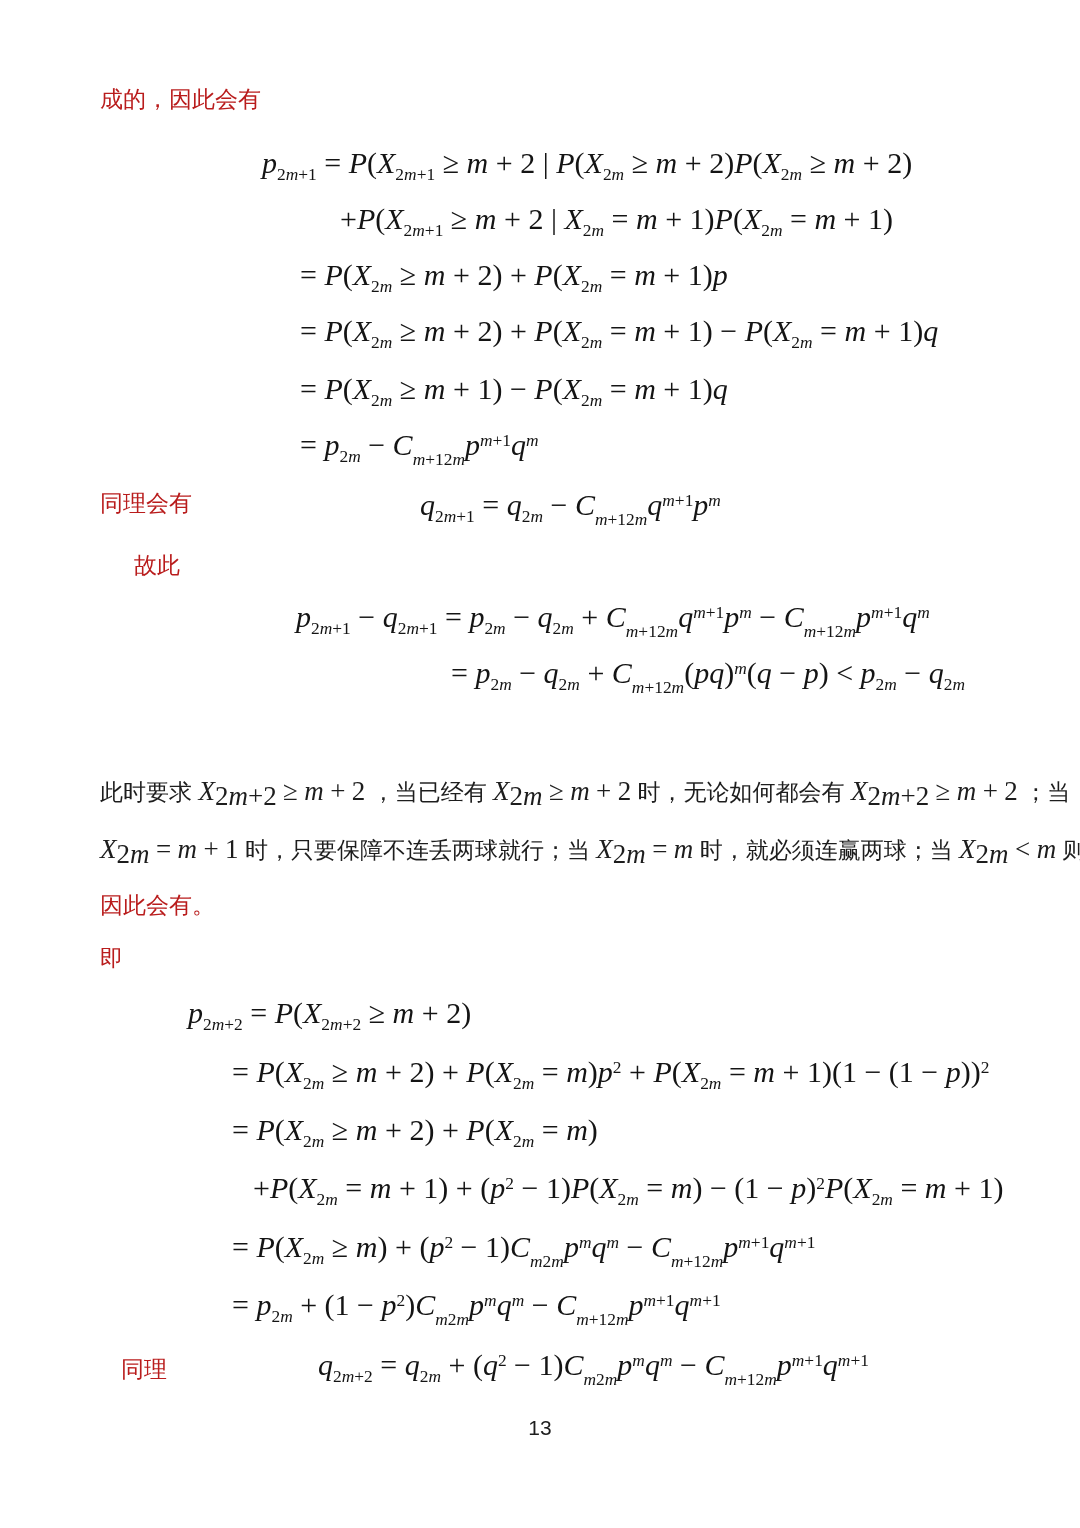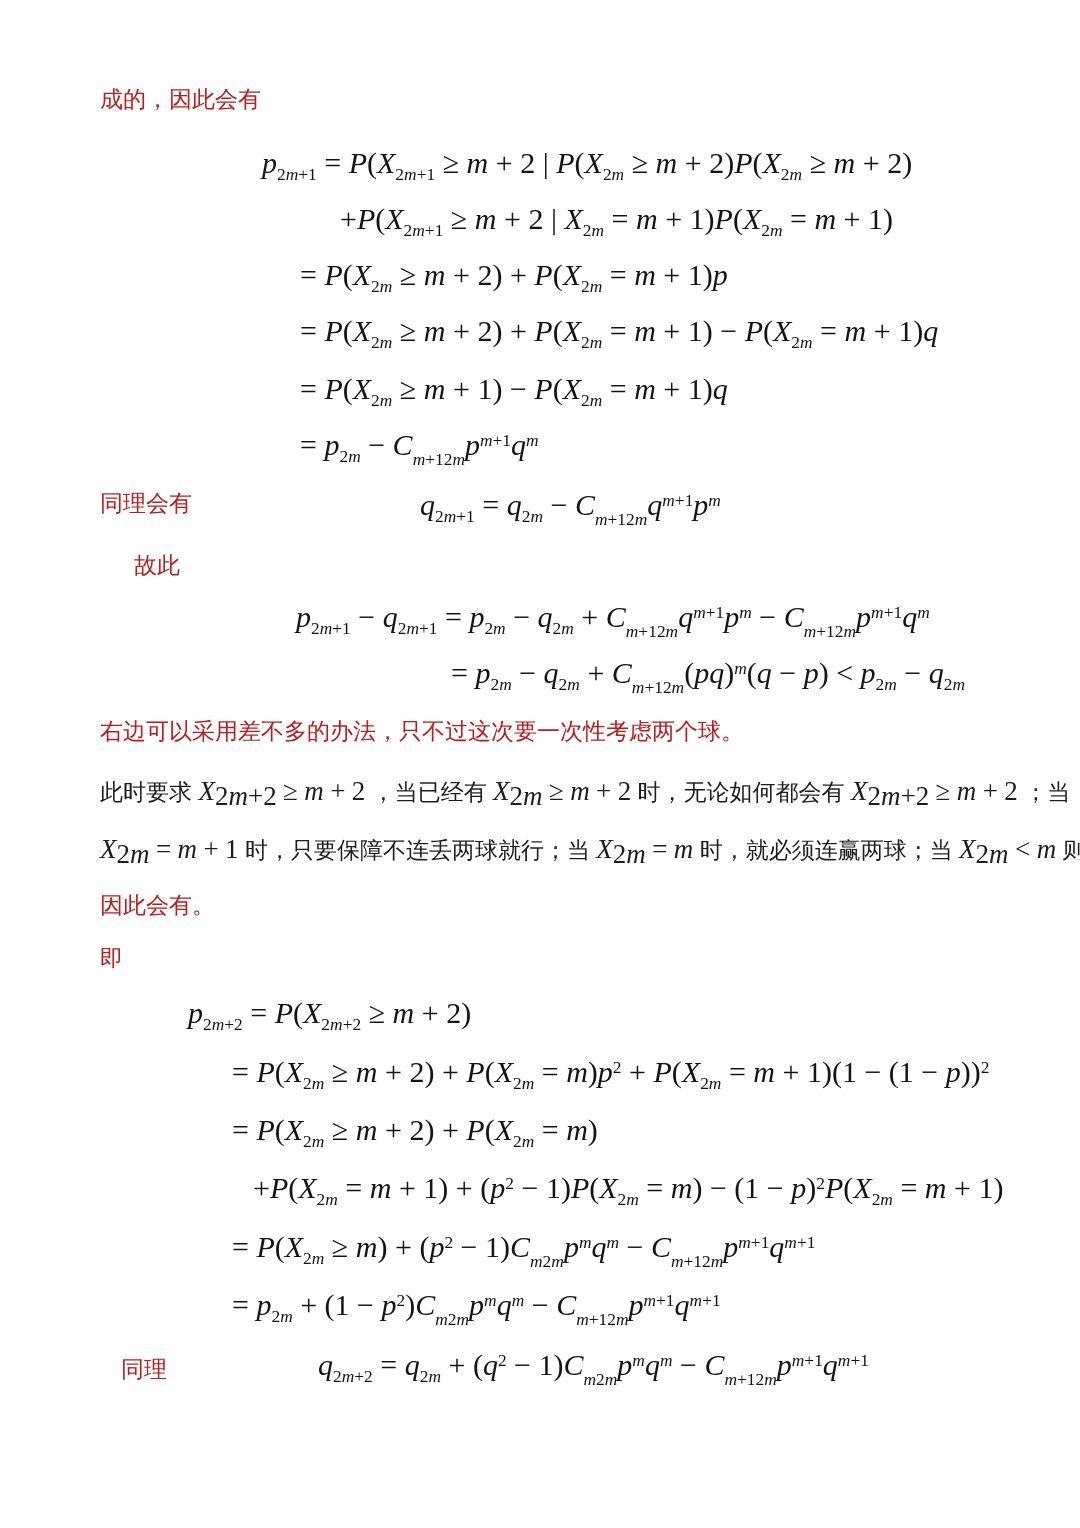--- a/index.html
+++ b/index.html
@@ -100,21 +100,20 @@
         <span class="msb"><span class="mn">2</span><span class="mi">m</span></span>
       </span><span class="mi">q</span><span class="sp"><span class="mi">m</span><span class="mo">+</span><span class="mn">1</span></span><span class="mi">p</span><span class="sp"><span class="mi">m</span></span> <span class="mo">−</span> <span class="mi">C</span><span class="ms">
         <span class="msu"><span class="mi">m</span><span class="mo">+</span><span class="mn">1</span></span>
         <span class="msb"><span class="mn">2</span><span class="mi">m</span></span>
       </span><span class="mi">p</span><span class="sp"><span class="mi">m</span><span class="mo">+</span><span class="mn">1</span></span><span class="mi">q</span><span class="sp"><span class="mi">m</span></span></div>
   <div class="math f-b2-2"><span class="mo">=</span> <span class="mi">p</span><span class="sb"><span class="mn">2</span><span class="mi">m</span></span> <span class="mo">−</span> <span class="mi">q</span><span class="sb"><span class="mn">2</span><span class="mi">m</span></span> <span class="mo">+</span> <span class="mi">C</span><span class="ms">
         <span class="msu"><span class="mi">m</span><span class="mo">+</span><span class="mn">1</span></span>
         <span class="msb"><span class="mn">2</span><span class="mi">m</span></span>
       </span><span class="mo">(</span><span class="mi">p</span><span class="mi">q</span><span class="mo">)</span><span class="sp"><span class="mi">m</span></span><span class="mo">(</span><span class="mi">q</span> <span class="mo">−</span> <span class="mi">p</span><span class="mo">)</span> <span class="mo">&lt;</span> <span class="mi">p</span><span class="sb"><span class="mn">2</span><span class="mi">m</span></span> <span class="mo">−</span> <span class="mi">q</span><span class="sb"><span class="mn">2</span><span class="mi">m</span></span></div>
 
-  <div class="cn t-para1">右边可以采用差不多的办法，只不过这次要一次性考虑两个球。</div>
 
   <div class="mixed p2-1">此时要求 <span class="mi">X</span><span class="sb"><span class="mn">2</span><span class="mi">m</span><span class="mo">+</span><span class="mn">2</span></span> <span class="mo">≥</span> <span class="mi">m</span> <span class="mo">+</span> <span class="mn">2</span> ，当已经有 <span class="mi">X</span><span class="sb"><span class="mn">2</span><span class="mi">m</span></span> <span class="mo">≥</span> <span class="mi">m</span> <span class="mo">+</span> <span class="mn">2</span> 时，无论如何都会有 <span class="mi">X</span><span class="sb"><span class="mn">2</span><span class="mi">m</span><span class="mo">+</span><span class="mn">2</span></span> <span class="mo">≥</span> <span class="mi">m</span> <span class="mo">+</span> <span class="mn">2</span> ；当</div>
   <div class="mixed p2-2"><span class="mi">X</span><span class="sb"><span class="mn">2</span><span class="mi">m</span></span> <span class="mo">=</span> <span class="mi">m</span> <span class="mo">+</span> <span class="mn">1</span> 时，只要保障不连丢两球就行；当 <span class="mi">X</span><span class="sb"><span class="mn">2</span><span class="mi">m</span></span> <span class="mo">=</span> <span class="mi">m</span> 时，就必须连赢两球；当 <span class="mi">X</span><span class="sb"><span class="mn">2</span><span class="mi">m</span></span> <span class="mo">&lt;</span> <span class="mi">m</span> 则</div>
   <div class="cn t-para2c">因此会有。</div>
 
   <div class="cn t-namely">即</div>
 
   <div class="math f-b3-1"><span class="mi">p</span><span class="sb"><span class="mn">2</span><span class="mi">m</span><span class="mo">+</span><span class="mn">2</span></span> <span class="mo">=</span> <span class="mi">P</span><span class="mo">(</span><span class="mi">X</span><span class="sb"><span class="mn">2</span><span class="mi">m</span><span class="mo">+</span><span class="mn">2</span></span> <span class="mo">≥</span> <span class="mi">m</span> <span class="mo">+</span> <span class="mn">2</span><span class="mo">)</span></div>
   <div class="math f-b3-2"><span class="mo">=</span> <span class="mi">P</span><span class="mo">(</span><span class="mi">X</span><span class="sb"><span class="mn">2</span><span class="mi">m</span></span> <span class="mo">≥</span> <span class="mi">m</span> <span class="mo">+</span> <span class="mn">2</span><span class="mo">)</span> <span class="mo">+</span> <span class="mi">P</span><span class="mo">(</span><span class="mi">X</span><span class="sb"><span class="mn">2</span><span class="mi">m</span></span> <span class="mo">=</span> <span class="mi">m</span><span class="mo">)</span><span class="mi">p</span><span class="sp"><span class="mn">2</span></span> <span class="mo">+</span> <span class="mi">P</span><span class="mo">(</span><span class="mi">X</span><span class="sb"><span class="mn">2</span><span class="mi">m</span></span> <span class="mo">=</span> <span class="mi">m</span> <span class="mo">+</span> <span class="mn">1</span><span class="mo">)</span><span class="mo">(</span><span class="mn">1</span> <span class="mo">−</span> <span class="mo">(</span><span class="mn">1</span> <span class="mo">−</span> <span class="mi">p</span><span class="mo">)</span><span class="mo">)</span><span class="sp"><span class="mn">2</span></span></div>
   <div class="math f-b3-3"><span class="mo">=</span> <span class="mi">P</span><span class="mo">(</span><span class="mi">X</span><span class="sb"><span class="mn">2</span><span class="mi">m</span></span> <span class="mo">≥</span> <span class="mi">m</span> <span class="mo">+</span> <span class="mn">2</span><span class="mo">)</span> <span class="mo">+</span> <span class="mi">P</span><span class="mo">(</span><span class="mi">X</span><span class="sb"><span class="mn">2</span><span class="mi">m</span></span> <span class="mo">=</span> <span class="mi">m</span><span class="mo">)</span></div>
@@ -136,14 +135,15 @@
 
   <div class="cn t-likewise2">同理</div>
   <div class="math f-likewise2"><span class="mi">q</span><span class="sb"><span class="mn">2</span><span class="mi">m</span><span class="mo">+</span><span class="mn">2</span></span> <span class="mo">=</span> <span class="mi">q</span><span class="sb"><span class="mn">2</span><span class="mi">m</span></span> <span class="mo">+</span> <span class="mo">(</span><span class="mi">q</span><span class="sp"><span class="mn">2</span></span> <span class="mo">−</span> <span class="mn">1</span><span class="mo">)</span><span class="mi">C</span><span class="ms">
         <span class="msu"><span class="mi">m</span></span>
         <span class="msb"><span class="mn">2</span><span class="mi">m</span></span>
       </span><span class="mi">p</span><span class="sp"><span class="mi">m</span></span><span class="mi">q</span><span class="sp"><span class="mi">m</span></span> <span class="mo">−</span> <span class="mi">C</span><span class="ms">
         <span class="msu"><span class="mi">m</span><span class="mo">+</span><span class="mn">1</span></span>
         <span class="msb"><span class="mn">2</span><span class="mi">m</span></span>
       </span><span class="mi">p</span><span class="sp"><span class="mi">m</span><span class="mo">+</span><span class="mn">1</span></span><span class="mi">q</span><span class="sp"><span class="mi">m</span><span class="mo">+</span><span class="mn">1</span></span></div>
 
+  <div class="pageno">13</div>
 
 </div>
 
 </body></html>

